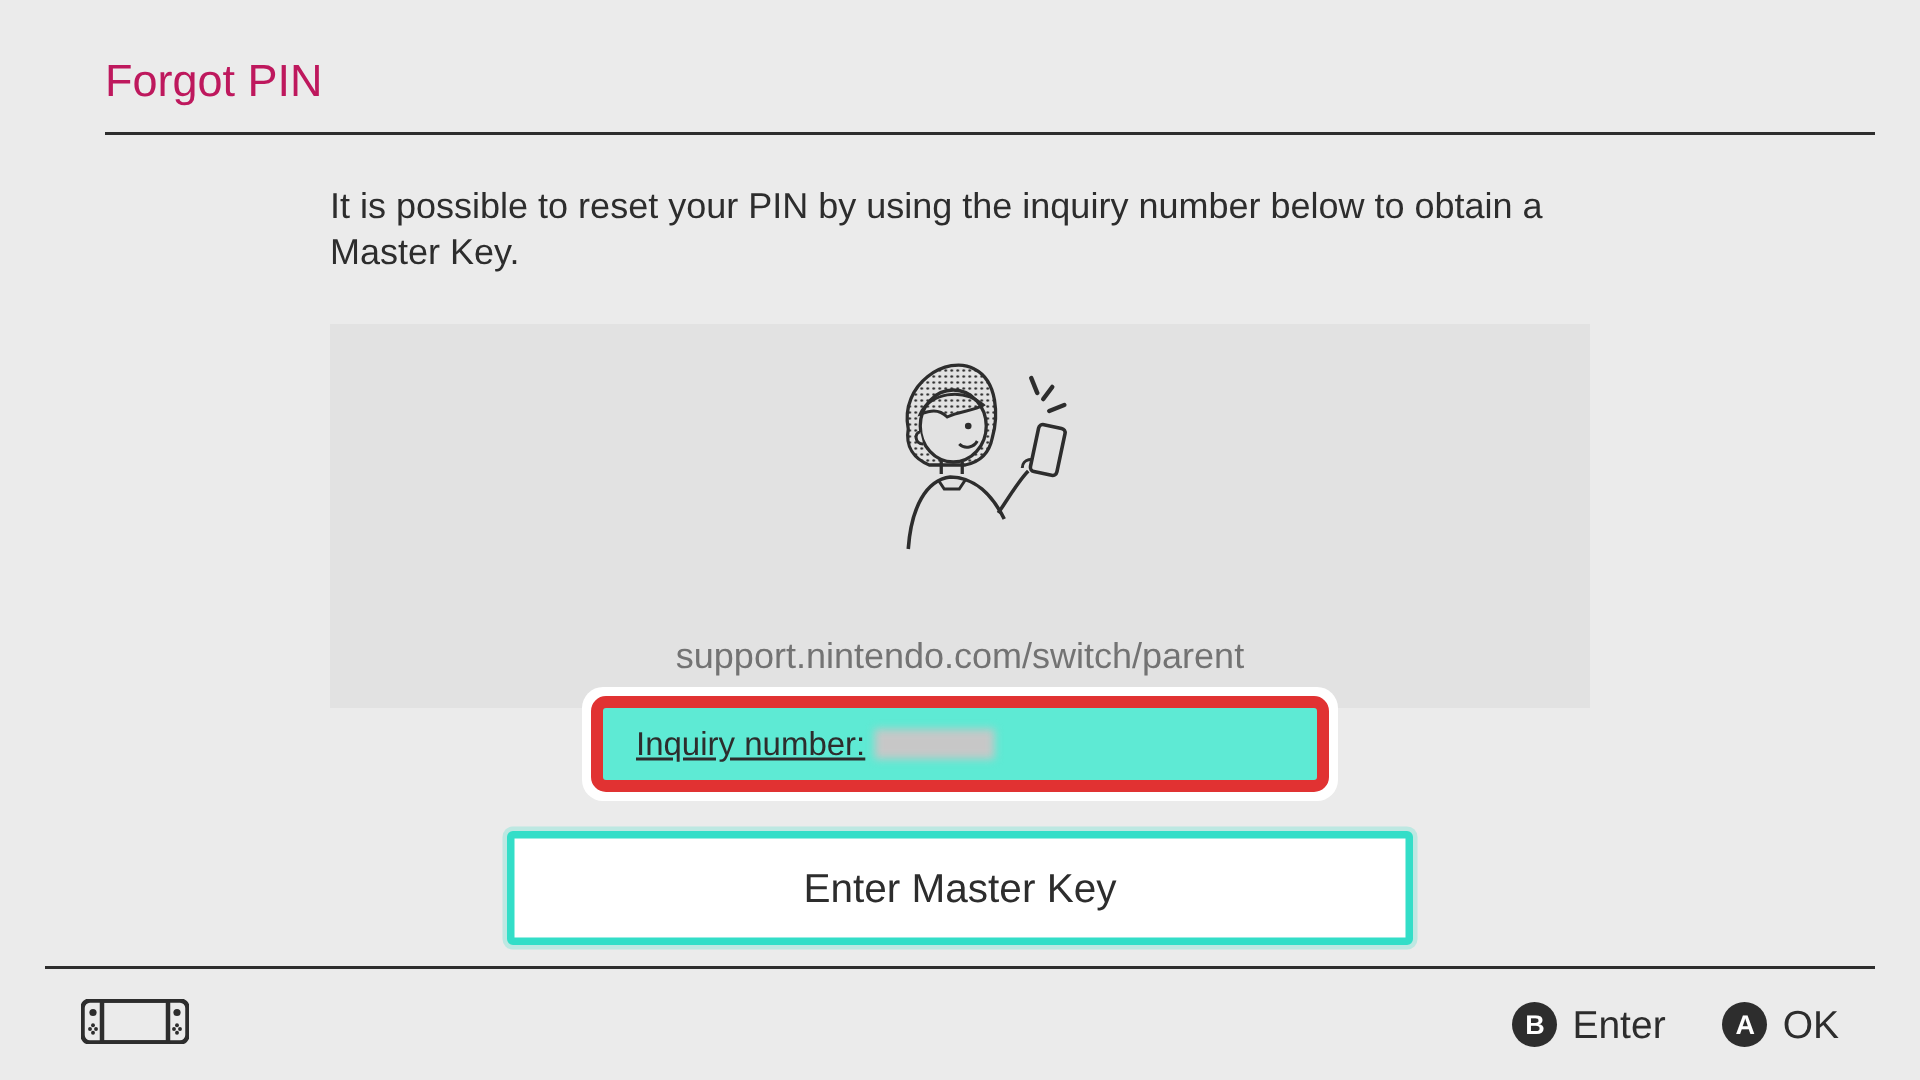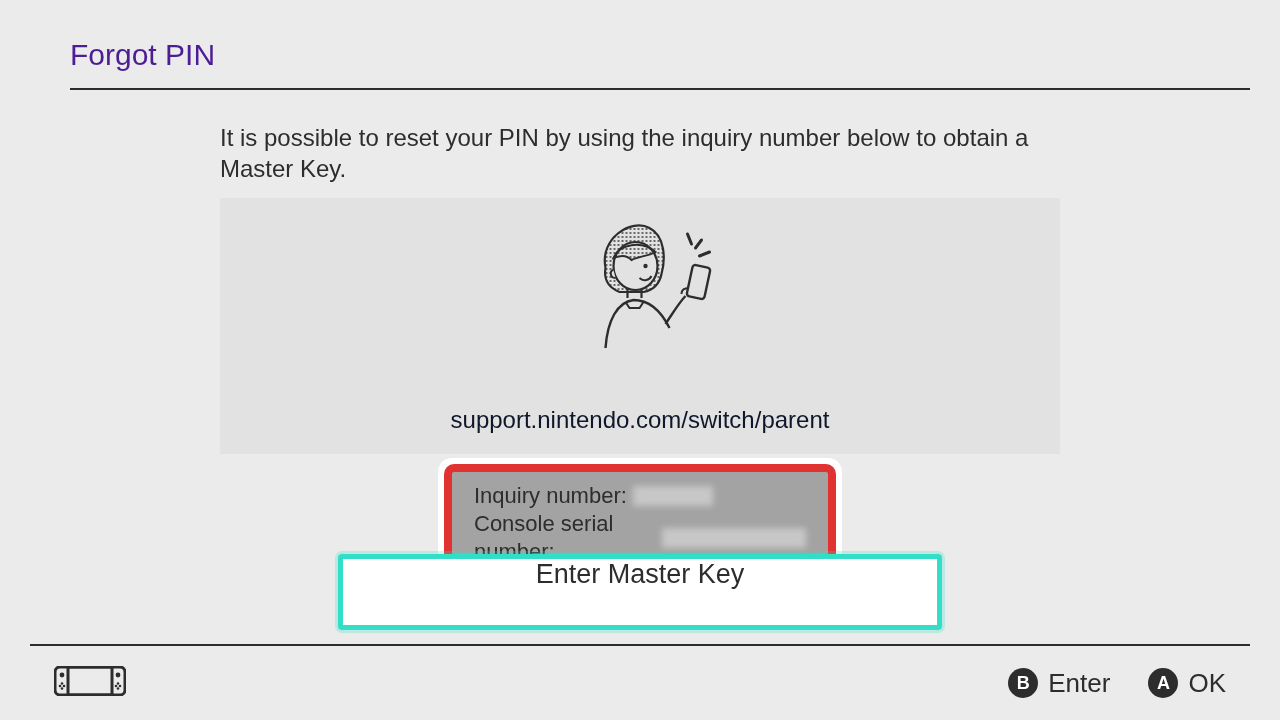--- a/index.html
+++ b/index.html
@@ -14,71 +14,72 @@
     position: absolute;
     top: 38px;
     left: 70px;
     right: 30px;
     border-bottom: 2px solid #2d2d2d;
     padding-bottom: 16px;
   }
   .header-title {
     font-size: 30px;
     font-weight: 400;
-    color: #4c1d95;
+    color: #be185d;
   }
   .content {
     position: absolute;
     top: 122px;
     left: 220px;
     width: 840px;
   }
   .description {
     font-size: 24px;
     line-height: 1.3;
     color: #2d2d2d;
-    margin-bottom: 14px;
+    margin-bottom: 32px;
   }
   .panel {
     background: #e2e2e2;
     width: 840px;
     height: 256px;
     position: relative;
     display: flex;
     flex-direction: column;
     align-items: center;
     justify-content: flex-end;
     padding-bottom: 20px;
   }
   .illustration {
     position: absolute;
     top: 18px;
     left: 50%;
     transform: translateX(-47%);
   }
   .support-url {
     font-size: 24px;
-    color: #0f172a;
+    color: #737373;
     margin-top: 8px;
   }
   .info-box-wrap {
     position: absolute;
     left: 50%;
     transform: translateX(-50%);
     top: 458px;
     background: #fff;
     border-radius: 14px;
     padding: 6px;
   }
   .info-box {
     border: 8px solid #e13232;
     border-radius: 10px;
     padding: 10px 22px 10px 22px;
-    width: 392px;
-    background: #a3a3a3;
+    width: 492px;
+    background: #5eead4;
+    text-decoration: underline;
   }
   .info-row {
     font-size: 22px;
     line-height: 1.28;
     display: flex;
     align-items: center;
   }
   .redacted {
     display: inline-block;
     background: #c7c7c7;
@@ -92,21 +93,21 @@
     transform: translateX(-50%);
     top: 554px;
     width: 604px;
     height: 76px;
     background: #fff;
     border: 5px solid #33dec8;
     border-radius: 4px;
     font-size: 27px;
     color: #2d2d2d;
     display: flex;
-    align-items: flex-start;
+    align-items: center;
     justify-content: center;
     cursor: pointer;
     box-shadow: 0 0 0 3px rgba(51,222,200,0.25);
   }
   .footer-line {
     position: absolute;
     left: 30px;
     right: 30px;
     top: 644px;
     border-top: 2px solid #2d2d2d;
@@ -200,24 +201,20 @@
     </div>
     <div class="support-url">support.nintendo.com/switch/parent</div>
   </div>
 </div>
 
 <div class="info-box-wrap">
   <div class="info-box">
     <div class="info-row">
       <span>Inquiry number:</span>
       <span class="redacted" style="width:80px"></span>
-    </div>
-    <div class="info-row">
-      <span>Console serial number:</span>
-      <span class="redacted" style="width:180px"></span>
     </div>
   </div>
 </div>
 
 <div class="master-key-btn">
   <span>Enter Master Key</span>
 </div>
 
 <div class="footer-line"></div>
 

